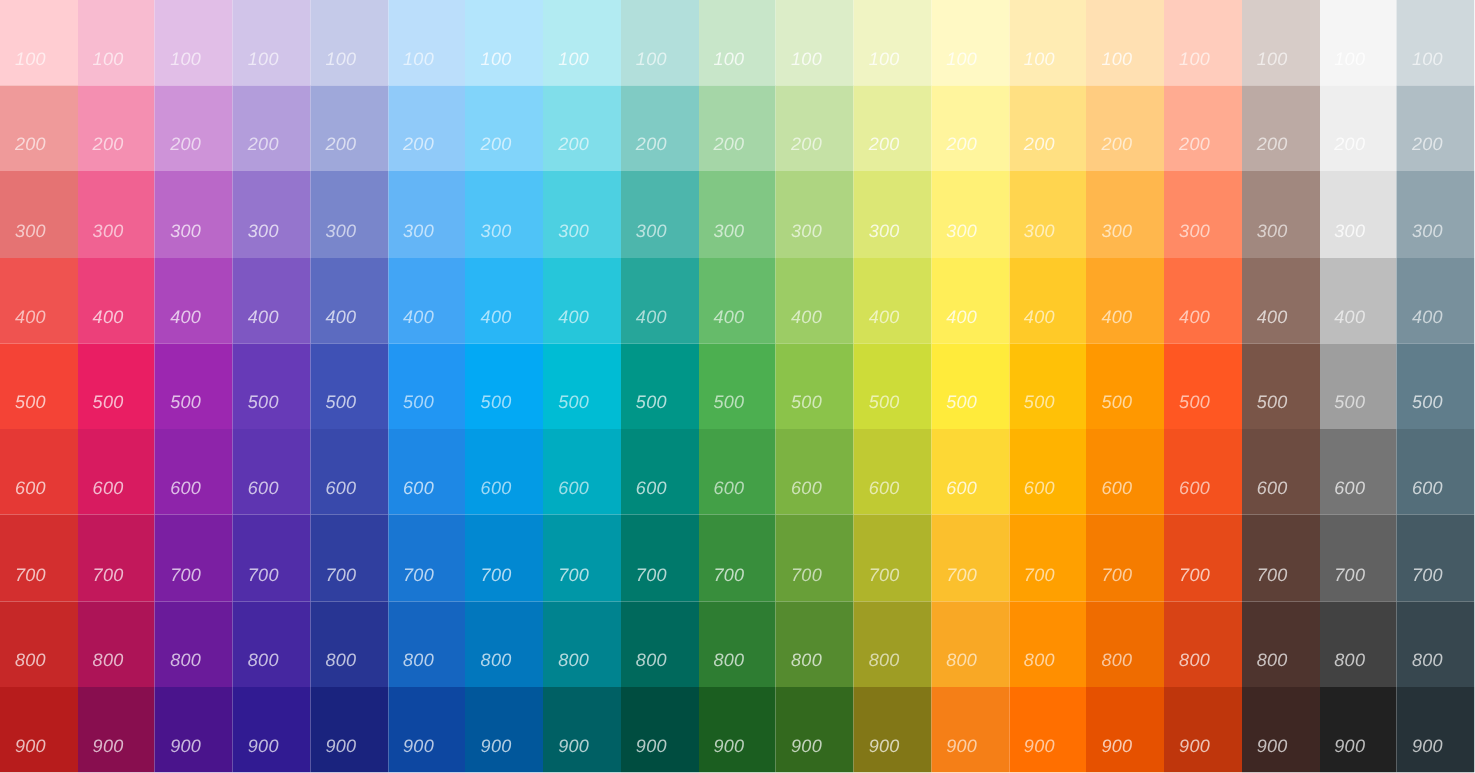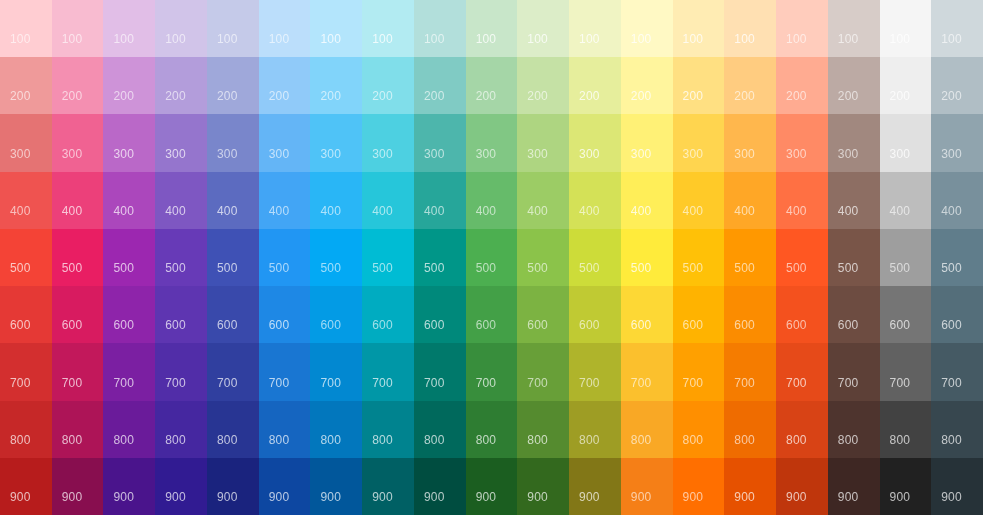--- a/index.html
+++ b/index.html
@@ -13,20 +13,21 @@
     height: 515px;
     overflow: hidden;
     font-family: "Liberation Sans", "DejaVu Sans", sans-serif;
   }
   #palette-grid {
     display: grid;
     grid-template-columns: repeat(19, 1fr);
     grid-auto-rows: 57.222px;
     width: 983px;
     height: 506px;
+    font-style: italic;
   }
   .swatch {
     position: relative;
     width: 100%;
     height: 100%;
     box-sizing: border-box;
     overflow: hidden;
   }
   .swatch-label {
     position: absolute;

